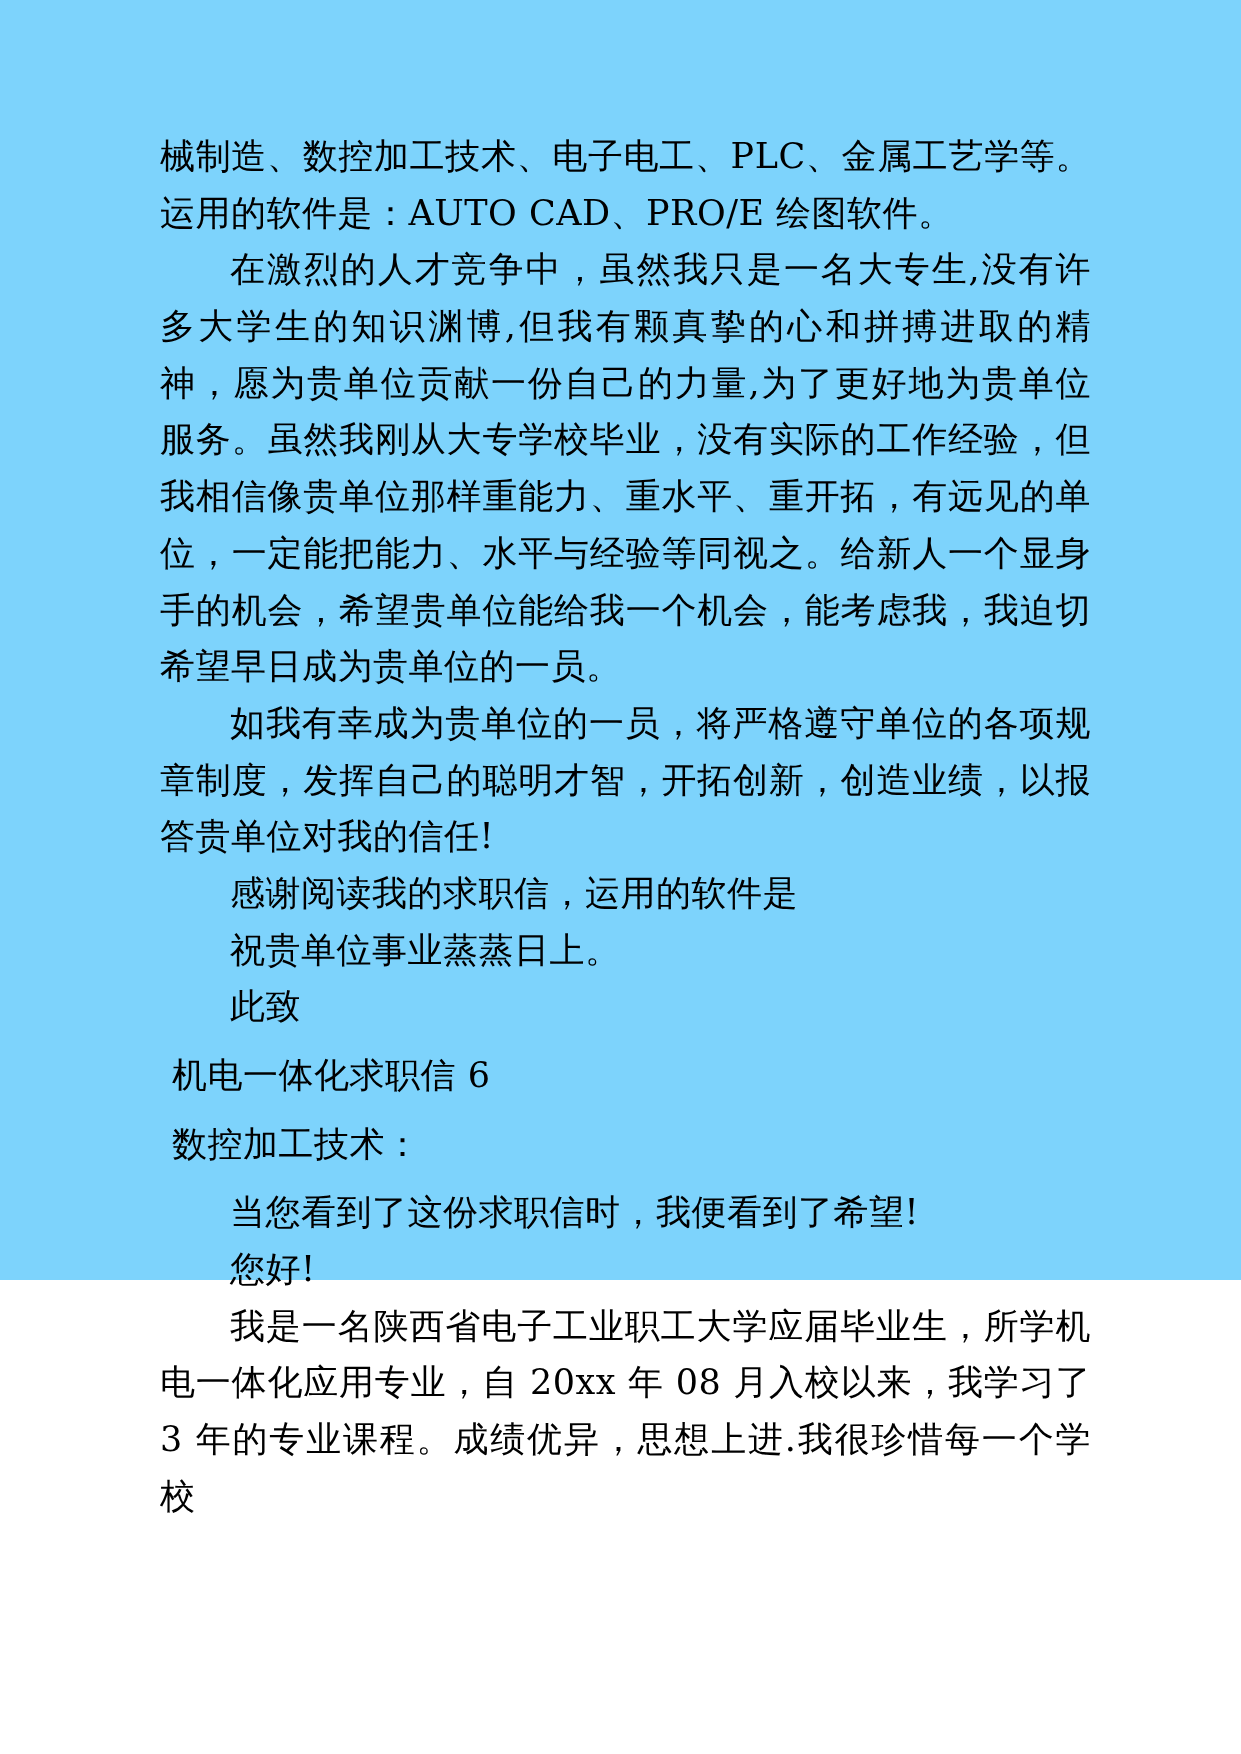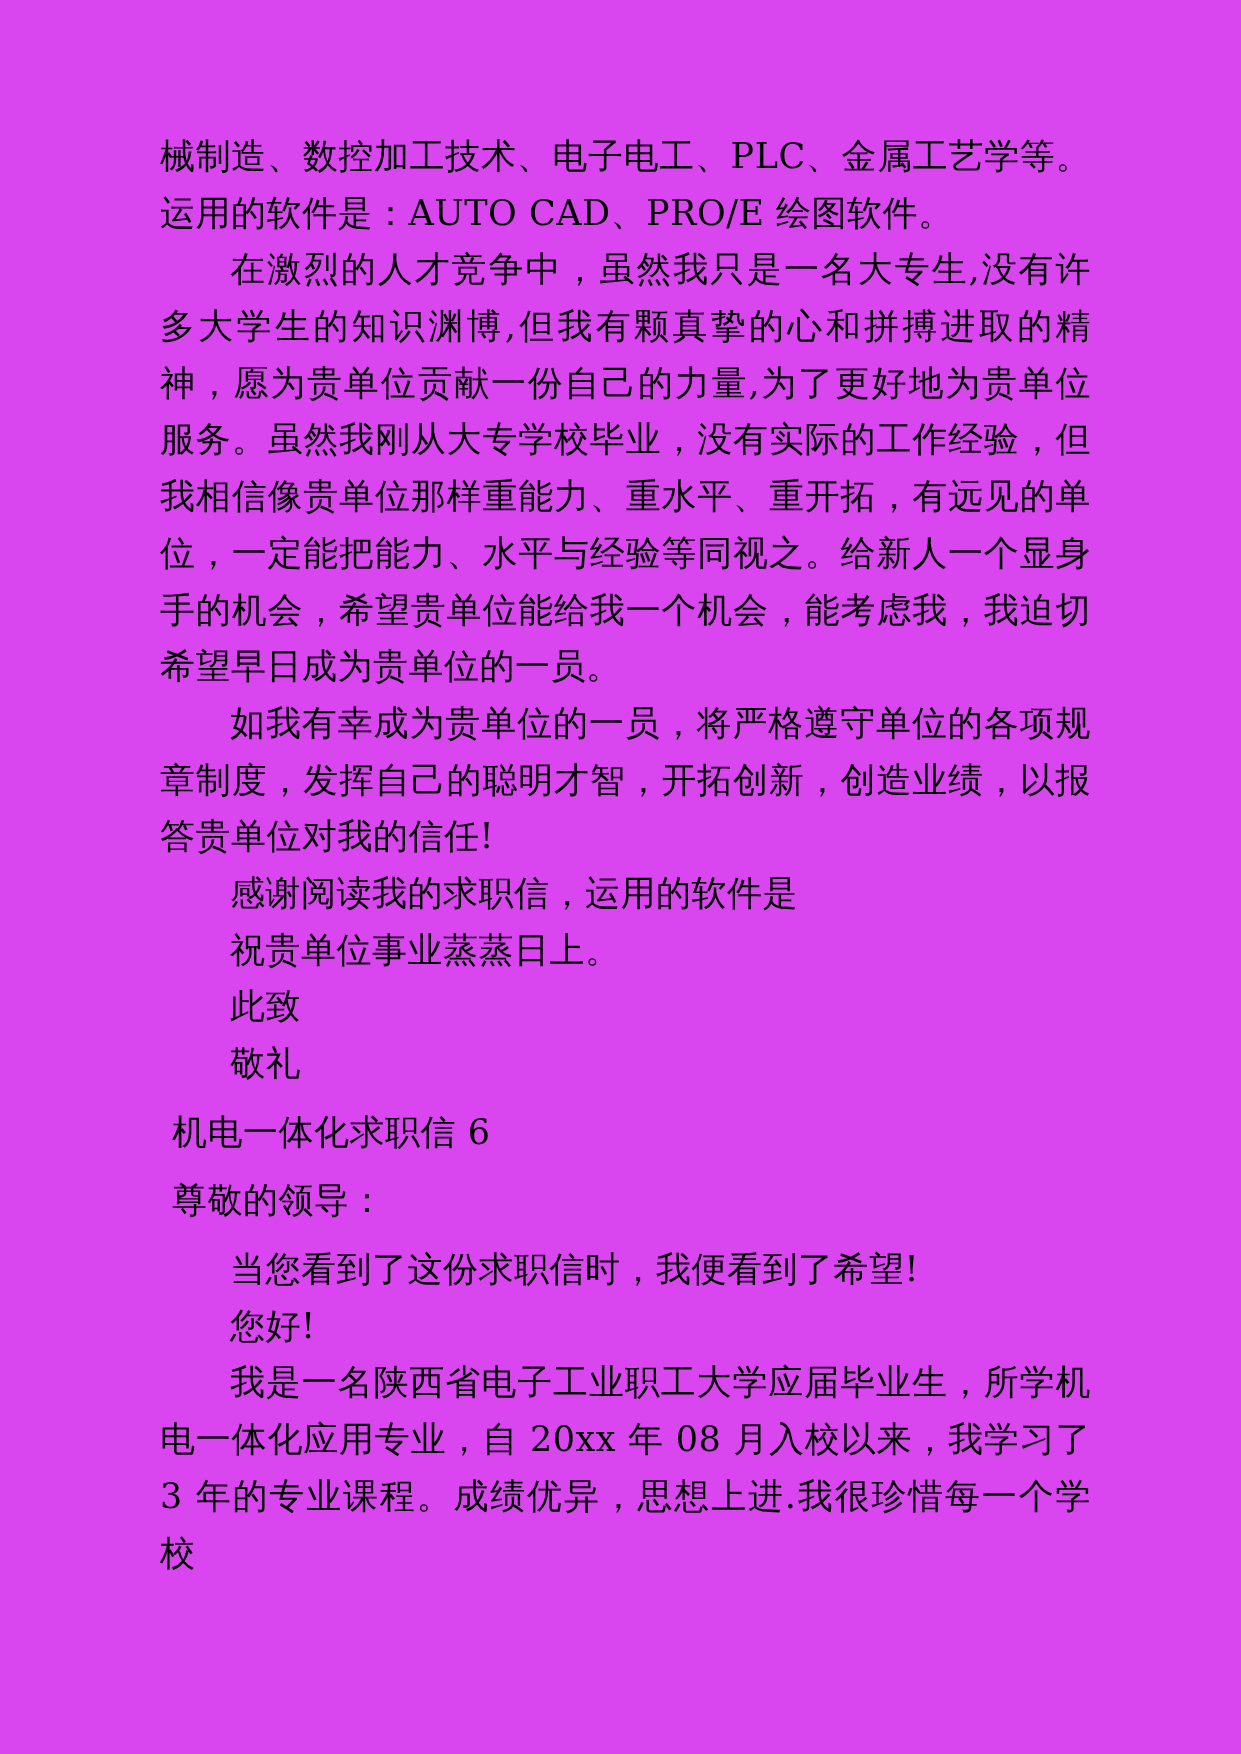--- a/index.html
+++ b/index.html
@@ -10,23 +10,23 @@
   body {
     width: 1241px;
     height: 1754px;
     font-family: "DejaVu Serif", "Liberation Serif", serif;
     color: #000000;
     overflow: hidden;
   }
   .page {
     box-sizing: border-box;
     width: 1241px;
-    height: 1754px;
+    height: 1280px;
     padding: 128px 150px 40px 160px;
-    background: #d946ef;
+    background: #7dd3fc;
   }
   .doc-body {
     font-size: 35px;
     line-height: 1.62;
     letter-spacing: 0.5px;
     text-align: justify;
     text-justify: inter-ideograph;
   }
   p.para {
     margin: 0;
@@ -45,20 +45,19 @@
 <body>
 
 <div class="page">
   <div class="doc-body">
     <p class="para">械制造、数控加工技术、电子电工、PLC、金属工艺学等。运用的软件是：AUTO CAD、PRO/E 绘图软件。</p>
     <p class="para indent">在激烈的人才竞争中，虽然我只是一名大专生,没有许多大学生的知识渊博,但我有颗真挚的心和拼搏进取的精神，愿为贵单位贡献一份自己的力量,为了更好地为贵单位服务。虽然我刚从大专学校毕业，没有实际的工作经验，但我相信像贵单位那样重能力、重水平、重开拓，有远见的单位，一定能把能力、水平与经验等同视之。给新人一个显身手的机会，希望贵单位能给我一个机会，能考虑我，我迫切希望早日成为贵单位的一员。</p>
     <p class="para indent">如我有幸成为贵单位的一员，将严格遵守单位的各项规章制度，发挥自己的聪明才智，开拓创新，创造业绩，以报答贵单位对我的信任!</p>
     <p class="para indent">感谢阅读我的求职信，运用的软件是</p>
     <p class="para indent">祝贵单位事业蒸蒸日上。</p>
     <p class="para indent">此致</p>
-    <p class="para indent">敬礼</p>
     <p class="para heading">机电一体化求职信 6</p>
-    <p class="para heading">尊敬的领导：</p>
+    <p class="para heading">数控加工技术：</p>
     <p class="para indent">当您看到了这份求职信时，我便看到了希望!</p>
     <p class="para indent">您好!</p>
     <p class="para indent">我是一名陕西省电子工业职工大学应届毕业生，所学机电一体化应用专业，自 20xx 年 08 月入校以来，我学习了 3 年的专业课程。成绩优异，思想上进.我很珍惜每一个学校</p>
   </div>
 </div>
 
 </body></html>

